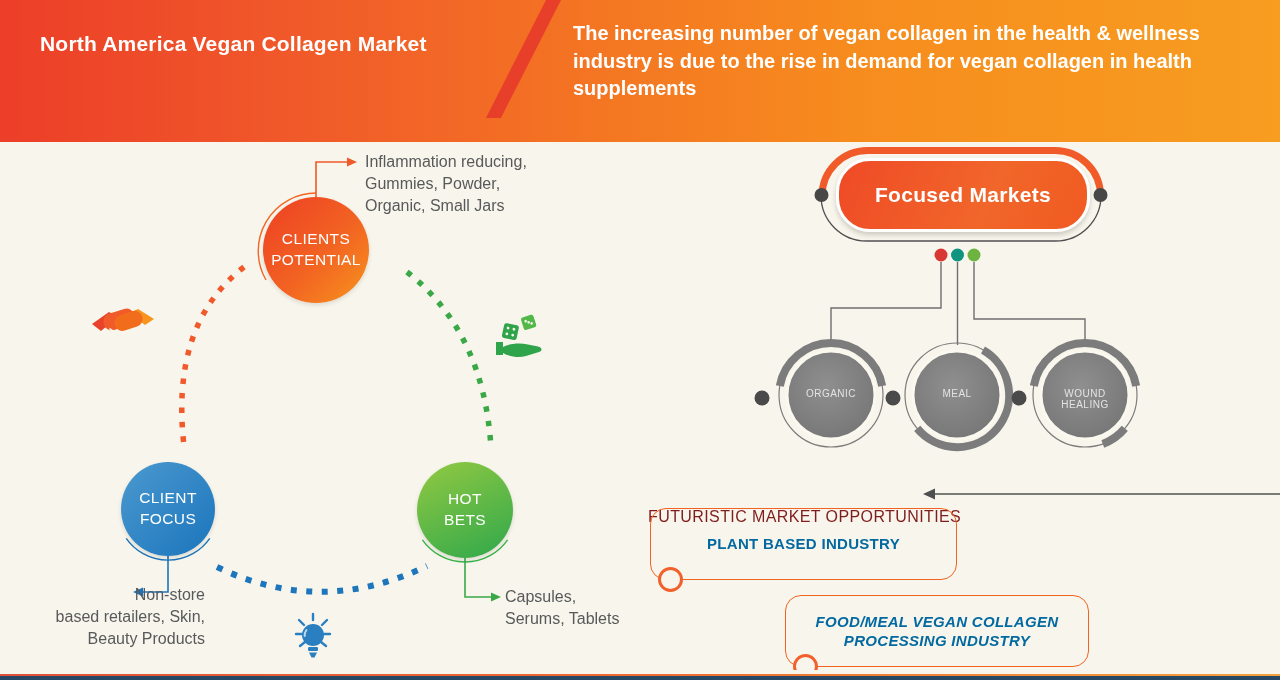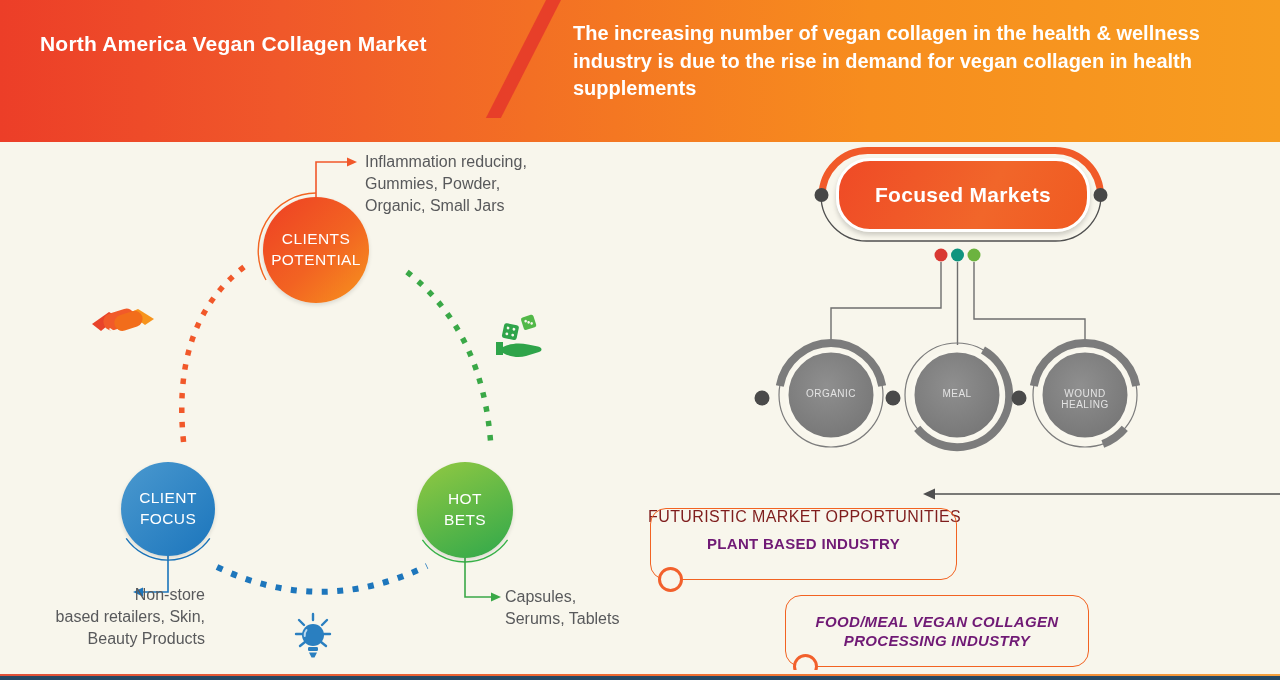--- a/index.html
+++ b/index.html
@@ -38,21 +38,21 @@
     box-shadow:0 3px 5px rgba(0,0,0,.18);display:flex;align-items:center;justify-content:center;
     color:#fff;font-size:21px;font-weight:700;letter-spacing:.3px;}
   .market-label{position:absolute;width:90px;top:270px;text-align:center;color:#e3e3e3;
     font-size:10px;letter-spacing:.5px;}
   .ml-0{left:786px;} .ml-1{left:912px;} .ml-2{left:1040px;}
   
   .opp-heading{position:absolute;left:648px;top:361px;color:#7f1d1d;font-size:16px;
     font-weight:500;letter-spacing:.4px;margin-top:29px;}
   .opp-box{position:absolute;height:70px;border:1.6px solid #f26322;border-radius:16px;
     background:transparent;display:flex;align-items:center;justify-content:center;text-align:center;
-    color:#701a75;font-size:15px;font-weight:700;letter-spacing:.3px;line-height:1.3;}
+    color:#0369a1;font-size:15px;font-weight:700;letter-spacing:.3px;line-height:1.3;}
   .opp-box-0{left:650px;top:390px;width:305px;}
   .opp-box-1{left:965px;top:390px;width:305px;}
   .opp-box-2{left:785px;top:477px;width:302px;font-style:italic;}
   .box-ring{position:absolute;left:7px;bottom:-13px;width:19px;height:19px;border-radius:50%;
     border:3.5px solid #f2602c;background:#f8f6ec;}
   
   .footer{position:absolute;left:0;top:670px;width:1280px;height:10px;background:#f8f6ec;}
   .footer-line{position:absolute;top:4px;left:0;height:2px;width:1280px;
     background:linear-gradient(90deg,#e05038,#ef6a30,#f5a03c);}
   .footer-navy{position:absolute;bottom:0;left:0;height:4px;width:1280px;background:#264864;}

